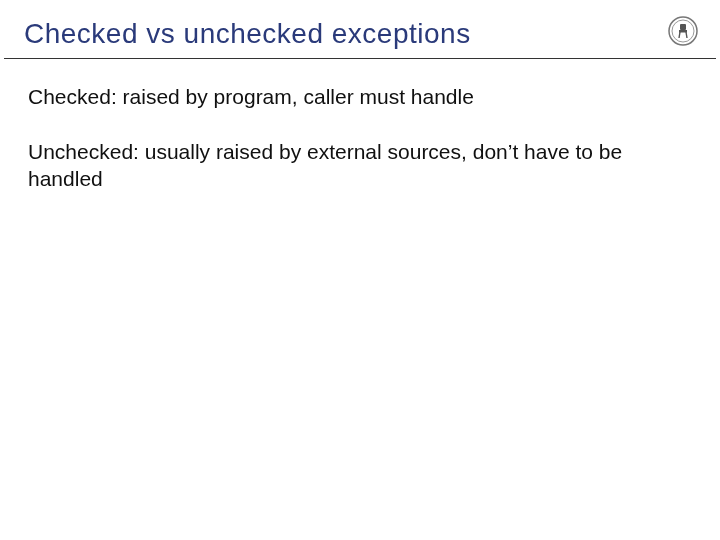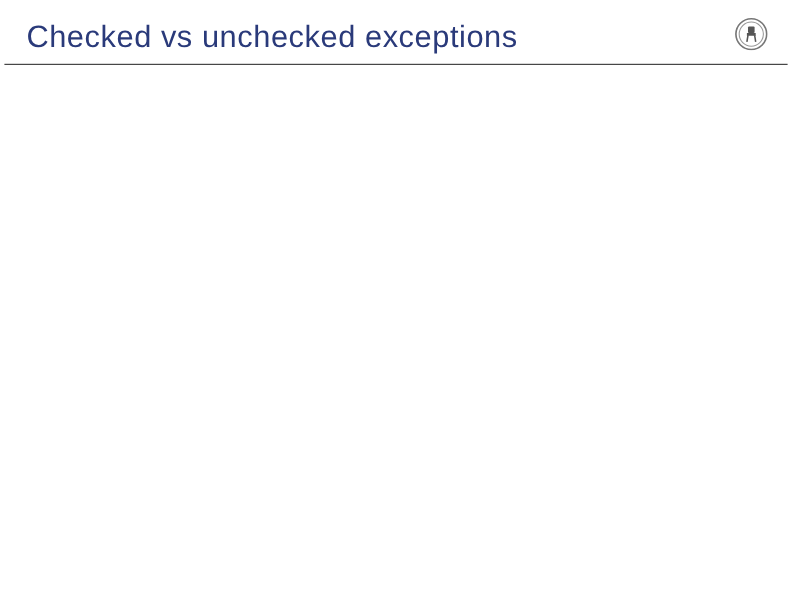--- a/index.html
+++ b/index.html
@@ -68,14 +68,18 @@
     <svg viewBox="0 0 30 30" width="30" height="30">
       <circle cx="15" cy="15" r="14" fill="none" stroke="#777" stroke-width="1.5"></circle>
       <circle cx="15" cy="15" r="11" fill="none" stroke="#999" stroke-width="1"></circle>
       <rect x="12" y="8" width="6" height="6" rx="1" fill="#555"></rect>
       <rect x="11" y="14" width="8" height="2.5" fill="#555"></rect>
       <line x1="12" y1="16" x2="11" y2="22" stroke="#555" stroke-width="1.4"></line>
       <line x1="18" y1="16" x2="19" y2="22" stroke="#555" stroke-width="1.4"></line>
     </svg>
   </div>
 
+  <div class="body">
+    <p class="para">Checked: raised by program, caller must handle</p>
+    <p class="para">Unchecked: usually raised by external sources, don’t have to be handled</p>
+  </div>
 
 </div>
 
 </body></html>

